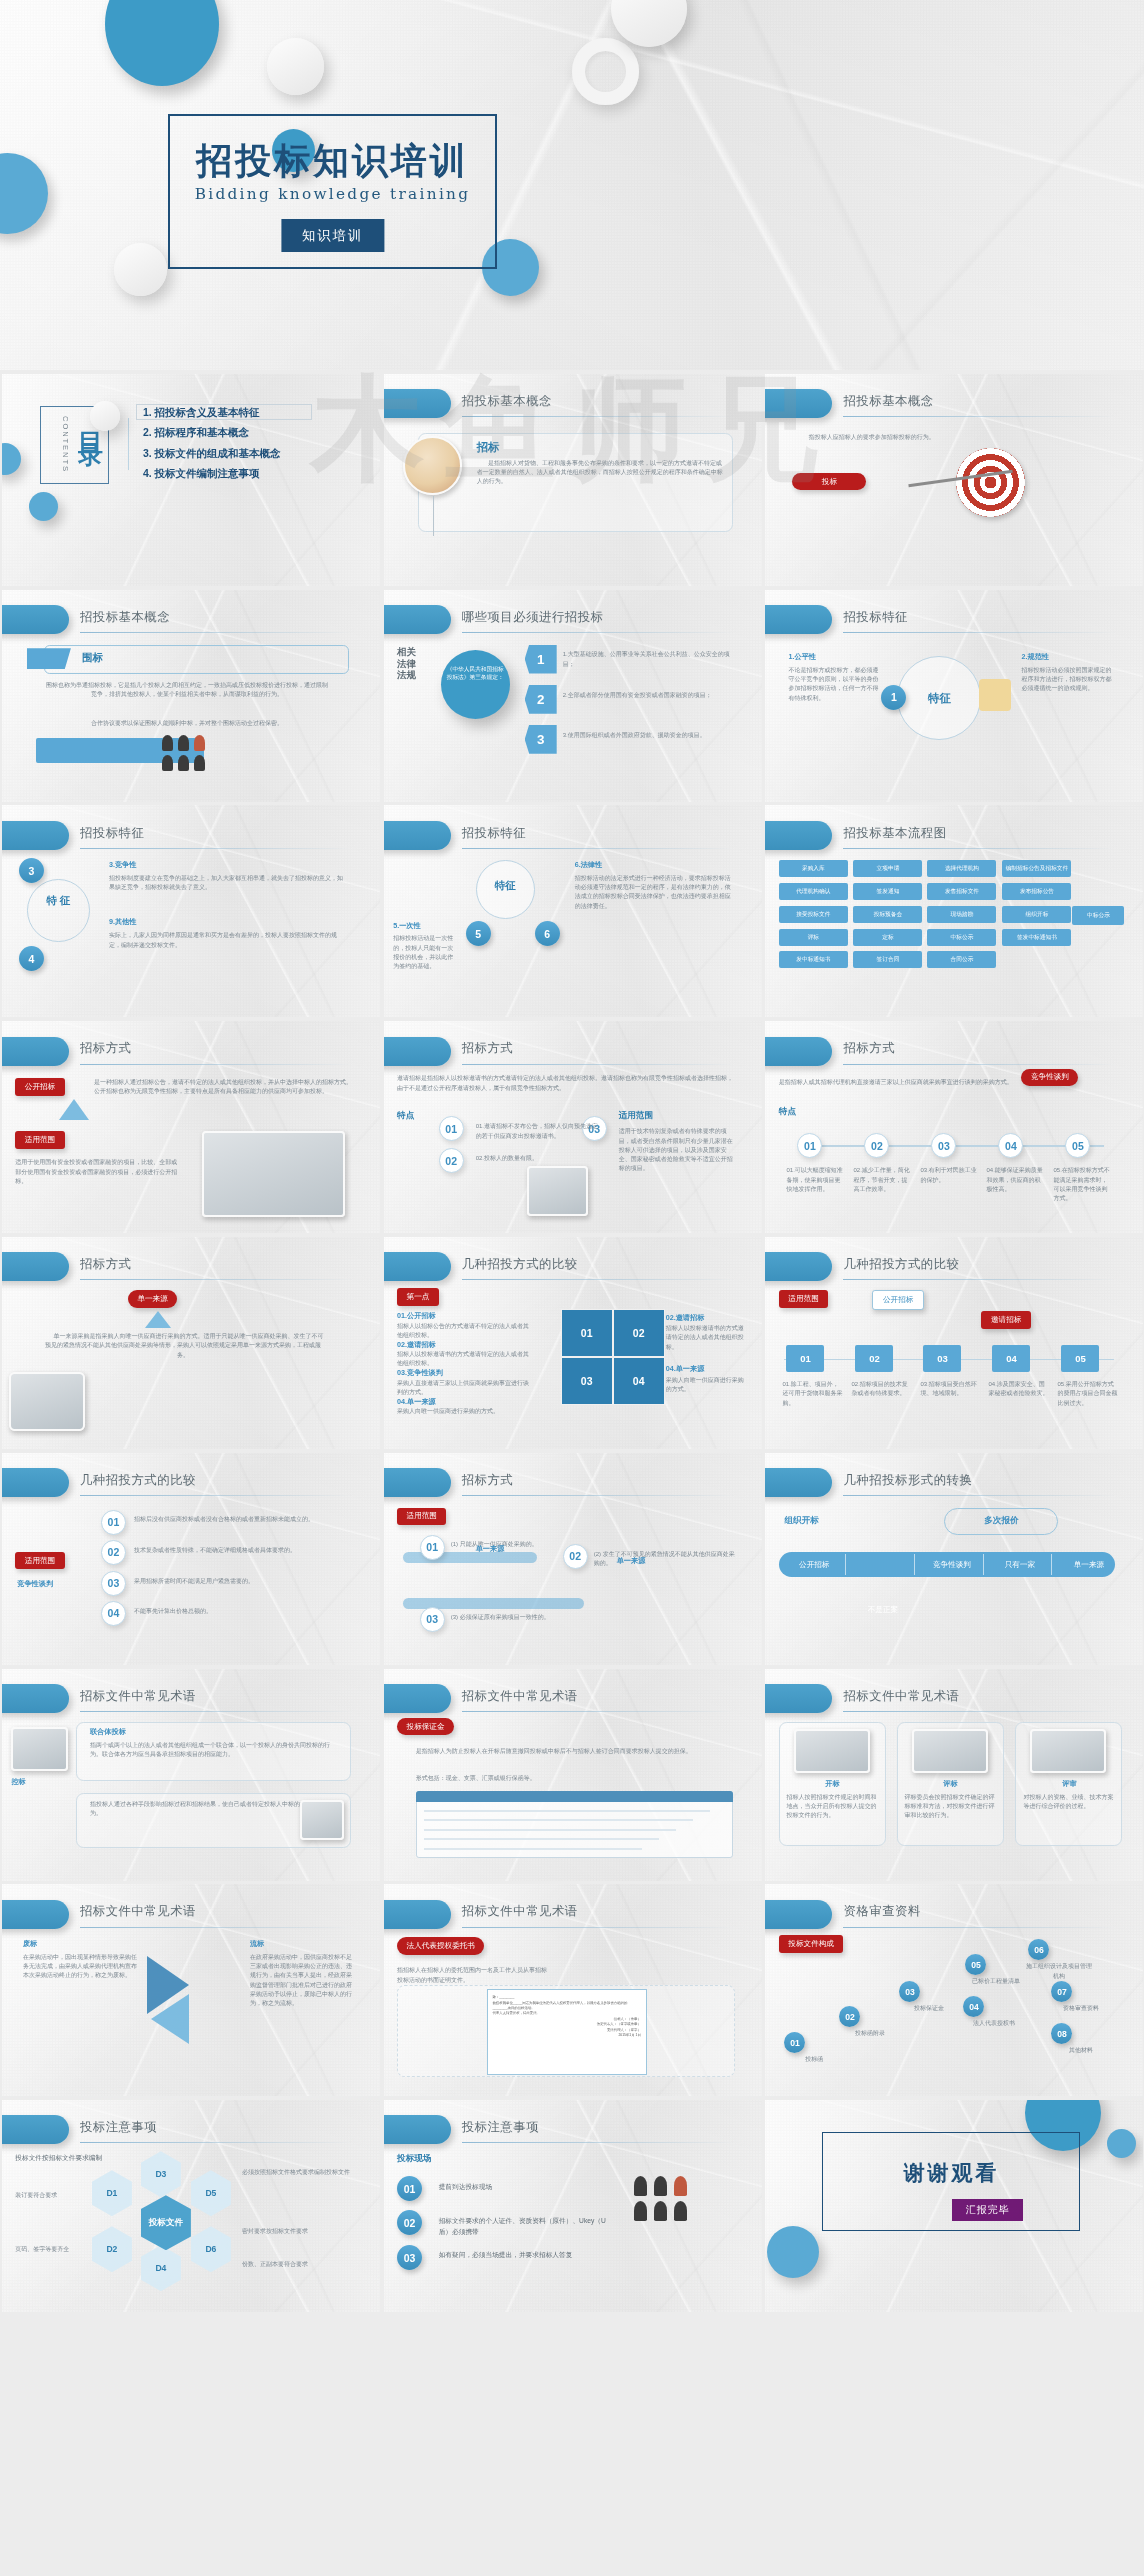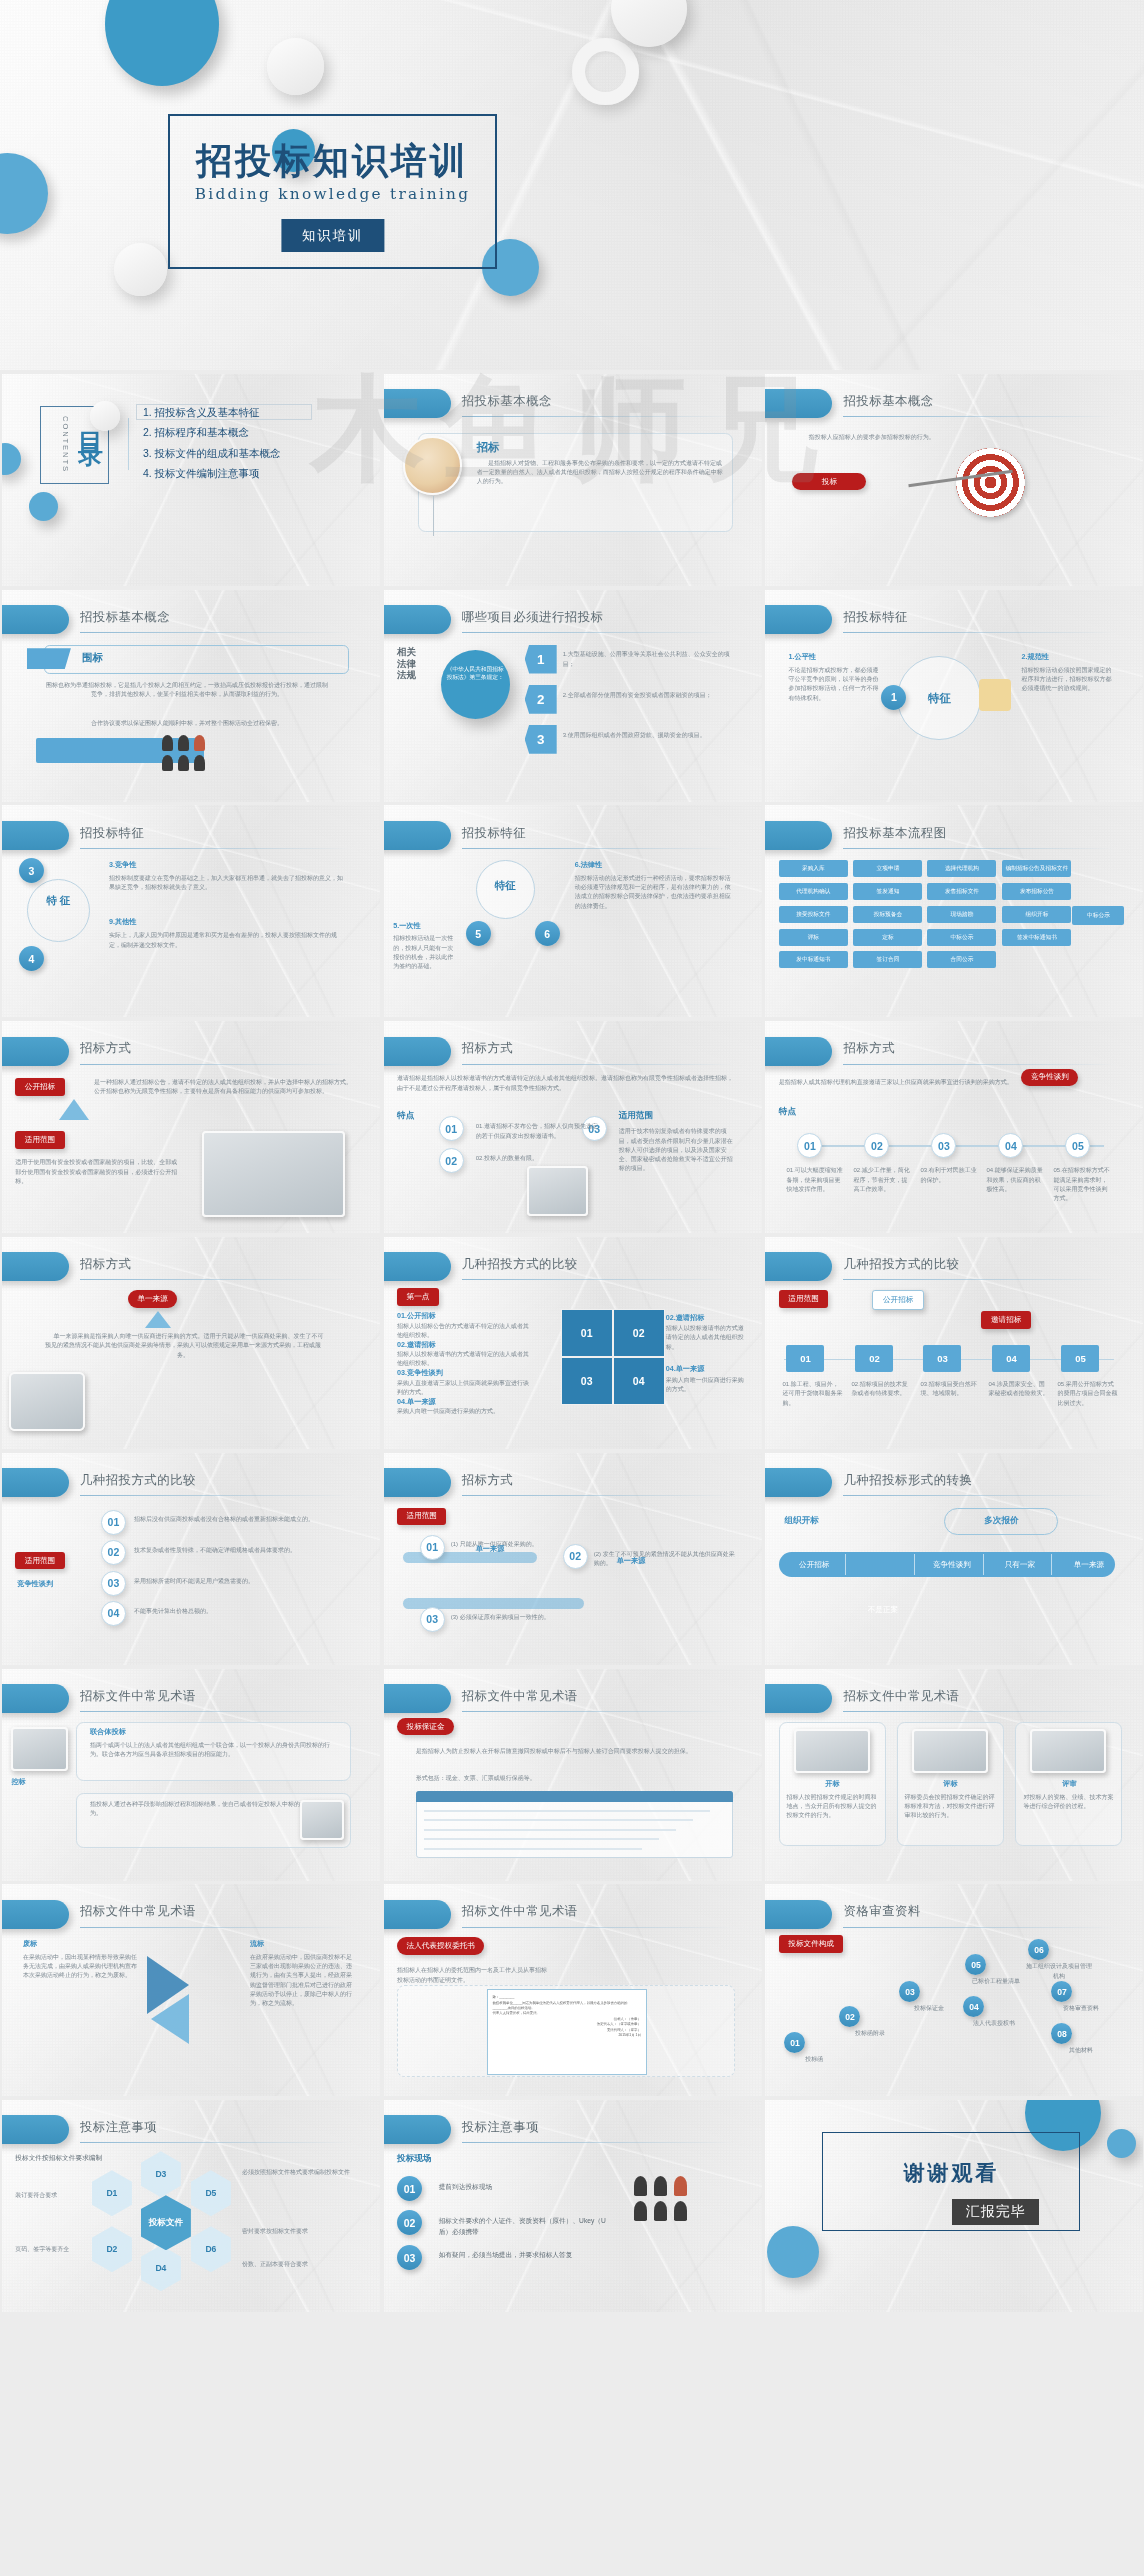--- a/index.html
+++ b/index.html
@@ -126,33 +126,33 @@
   .ppl i{ position:absolute; display:block; background:#3b3b3b; border-radius:50% 50% 1.9px 1.9px;}
   .arrowflow{
     position:absolute; background:#5aa8d6; color:#fff; font-size:5.7px;
     display:flex; align-items:center; justify-content:center; text-align:center;
     padding:0 1.9px;
   }
   .toc-frame{ position:absolute; border:1px solid #4e7ea3; }
   .toc-cn{ position:absolute; color:#2f7fae; font-weight:700; font-size:25px;
            writing-mode:vertical-rl; letter-spacing:1.9px; }
   .toc-en{ position:absolute; color:#7b8790; font-size:7.6px; writing-mode:vertical-rl; letter-spacing:1.9px;}
-  .toc-item{ position:absolute; color:#1e4f79; font-weight:400; font-size:10.5px; }
+  .toc-item{ position:absolute; color:#1e4f79; font-weight:700; font-size:10.5px; }
   .toc-hl{ position:absolute; border:1px solid #c9d4dc; }
 
   .wm{
     position:absolute; left:0; top:353px; width:1145px; height:153px;
     display:flex; align-items:center; justify-content:center;
     font-size:114px; color:rgba(150,150,150,.18); font-weight:700; letter-spacing:17px;
     pointer-events:none; z-index:5;
   }
 
   .end-frame{ position:absolute; left:57px; top:32px; width:258px; height:99px; border:1.9px solid #1e4f79;}
   .end-title{ position:absolute; left:0; right:0; top:23px; text-align:center; font-size:21px; font-weight:700; color:#1e4f79; letter-spacing:2.9px;}
-  .end-badge{ position:absolute; left:50%; transform:translateX(-50%); top:63px; background:#404040; color:#fff; font-size:14px; padding:3.8px 13.4px; letter-spacing:1px;}
+  .end-badge{ position:absolute; left:50%; transform:translateX(-50%); top:63px; background:#701a75; color:#fff; font-size:10px; padding:3.8px 13.4px; letter-spacing:1px;}
 
   .target{ position:absolute; border-radius:50%;
     background:
       radial-gradient(circle, #c0392b 0 12%, #fff 12% 22%, #c0392b 22% 34%, #fff 34% 46%, #c0392b 46% 58%, #fff 58% 70%, #c0392b 70% 100%);
     box-shadow:1.9px 2.9px 5.7px rgba(0,0,0,.2);
   }
   .puzzle{ position:absolute; background:#2e7fb0; color:#fff; font-size:10.5px; font-weight:700;
            display:flex; align-items:center; justify-content:center; border:1.9px solid #f0f0f0;}
 </style>
 </head>

